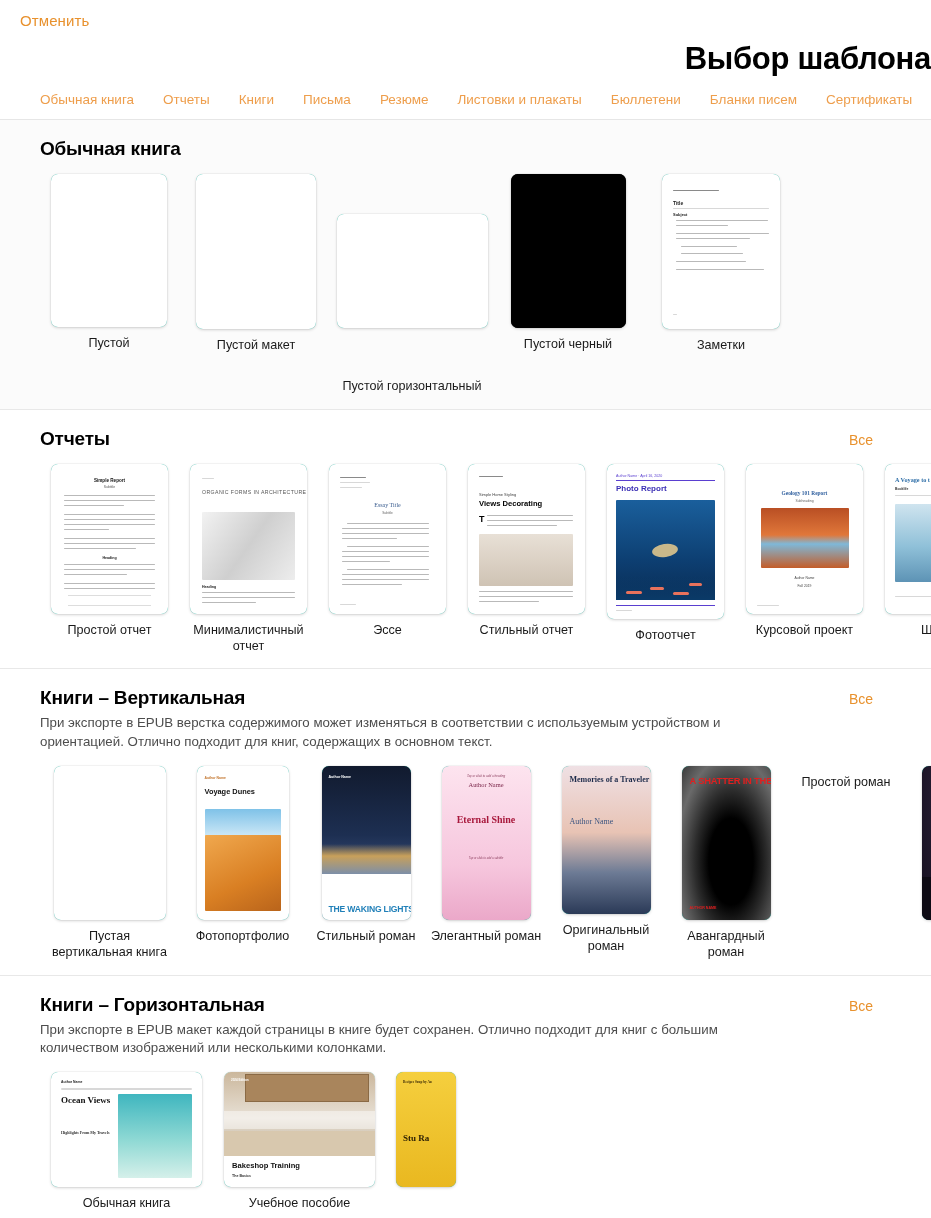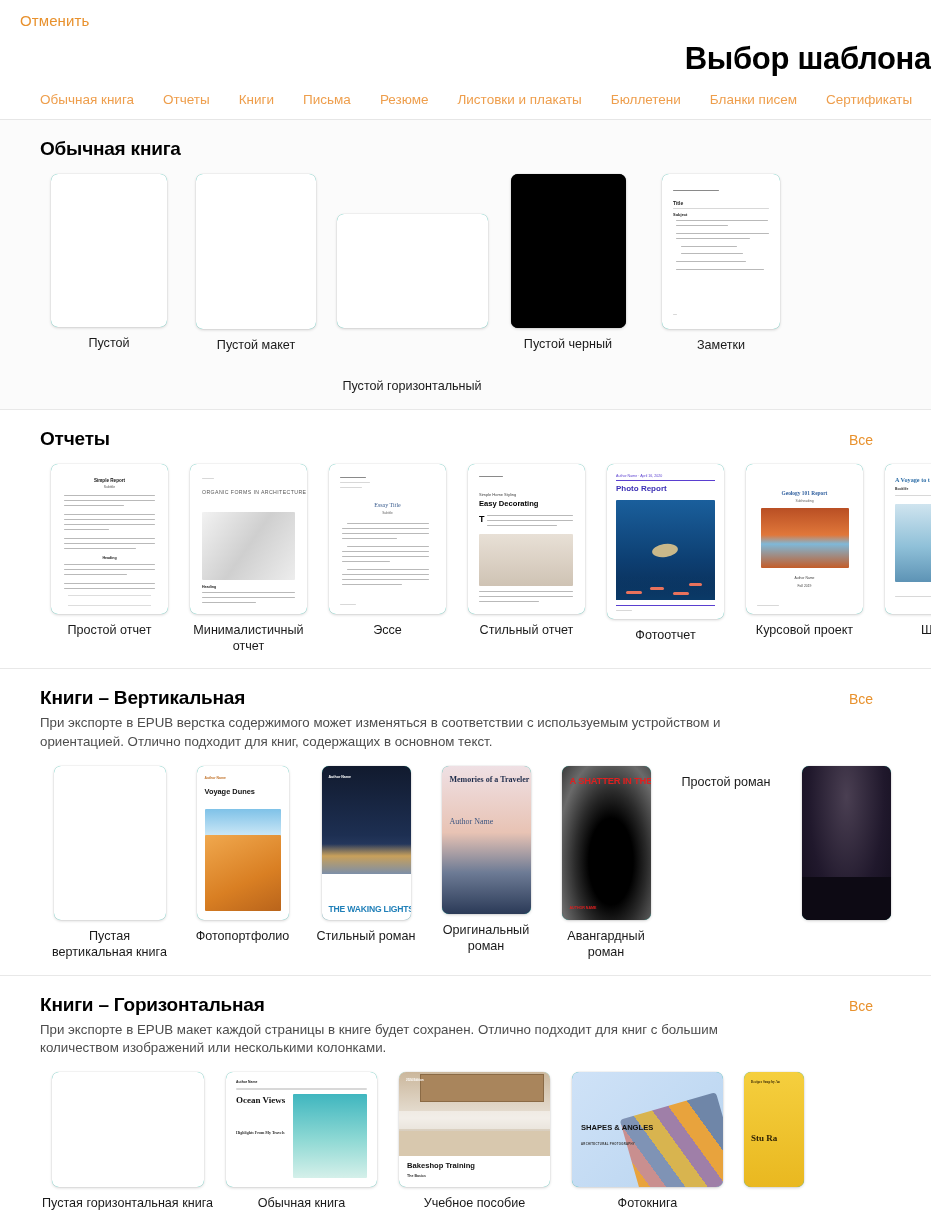--- a/index.html
+++ b/index.html
@@ -244,21 +244,21 @@
           </div>
         </div>
         <div class="caption">Эссе</div>
       </div>
 
       <div class="cell" style="width:139px">
         <div class="thumb" style="width:117px;height:150px">
           <div class="doc">
             <div class="ln d" style="left:11px;top:12px;width:24px"></div>
             <div class="blk" style="left:11px;top:28px;font-size:4px;color:#444">Simple Home Styling</div>
-            <div class="blk" style="left:11px;top:35px;font-size:7.6px;font-weight:700;color:#000">Easy Decorating</div>
+            <div class="blk" style="left:11px;top:35px;font-size:7.6px;font-weight:700;color:#000">Views Decorating</div>
             <div class="blk" style="left:11px;top:50px;font-size:9px;font-weight:700;color:#000">T</div>
             <div class="ln" style="left:19px;top:51px;width:86px"></div>
             <div class="ln" style="left:19px;top:56px;width:86px"></div>
             <div class="ln" style="left:19px;top:61px;width:70px"></div>
             <div class="img room" style="left:11px;top:70px;width:94px;height:52px"></div>
             <div class="ln" style="left:11px;top:127px;width:94px"></div>
             <div class="ln" style="left:11px;top:132px;width:94px"></div>
             <div class="ln" style="left:11px;top:137px;width:60px"></div>
           </div>
         </div>
@@ -348,20 +348,31 @@
           <div class="doc night">
             <div class="blk" style="left:7px;top:9px;font-size:3.6px;font-weight:700;color:#fff">Author Name</div>
             <div style="position:absolute;left:0;bottom:46px;width:100%;height:30px;background:linear-gradient(transparent,#c8a05a 40%,#7d8fa8)"></div>
             <div style="position:absolute;left:0;bottom:0;width:100%;height:46px;background:#fff"></div>
             <div class="blk" style="left:7px;bottom:6px;font-size:8.6px;font-weight:700;color:#1f7fb8;line-height:1.02;letter-spacing:-.2px">THE WAKING LIGHTS</div>
           </div>
         </div>
         <div class="caption">Стильный роман</div>
       </div>
 
+      <div class="cell" style="width:120px">
+        <div class="thumb" style="width:89px;height:154px">
+          <div class="doc pink">
+            <div class="blk" style="left:0;right:0;top:8px;text-align:center;font-size:3px;font-style:italic;color:#8d4060">Tap or click to add a heading</div>
+            <div class="blk" style="left:0;right:0;top:15px;text-align:center;font-size:6.4px;font-family:'Liberation Serif',serif;color:#7e2b4e">Author Name</div>
+            <div class="blk" style="left:0;right:0;top:48px;text-align:center;font-size:10px;font-weight:700;font-family:'Liberation Serif',serif;color:#a8183c;line-height:1.15">Eternal Shine</div>
+            <div class="blk" style="left:0;right:0;top:90px;text-align:center;font-size:2.8px;font-style:italic;color:#8d4060">Tap or click to add a subtitle</div>
+          </div>
+        </div>
+        <div class="caption">Элегантный роман</div>
+      </div>
 
       <div class="cell" style="width:120px">
         <div class="thumb" style="width:89px;height:148px">
           <div class="doc peach">
             <div class="blk" style="left:8px;top:10px;right:6px;font-size:8px;font-weight:700;font-family:'Liberation Serif',serif;color:#1d2b4a;line-height:1.1">Memories of a Traveler</div>
             <div class="blk" style="left:8px;top:52px;font-size:8px;font-family:'Liberation Serif',serif;color:#3c5580;line-height:1.12">Author Name</div>
           </div>
         </div>
         <div class="caption" style="width:104px">Оригинальный роман</div>
       </div>
@@ -393,26 +404,20 @@
   </div>
 
   <div class="section">
     <div class="sec-head">
       <span class="sec-title">Книги – Горизонтальная</span>
       <span class="sec-all">Все</span>
     </div>
     <div class="sec-desc">При экспорте в EPUB макет каждой страницы в книге будет сохранен. Отлично подходит для книг с большим количеством изображений или несколькими колонками.</div>
     <div class="row">
 
-      <div class="cell" style="width:175px">
-        <div class="thumb" style="width:152px;height:115px">
-            <div class="doc"></div>
-          </div>
-        <div class="caption">Пустая горизонтальная книга</div>
-      </div>
 
       <div class="cell" style="width:173px">
         <div class="thumb" style="width:151px;height:115px">
           <div class="doc">
             <div class="blk" style="left:10px;top:8px;font-size:3.4px;font-weight:700;color:#222">Author Name</div>
             <div class="ln f" style="left:10px;top:16px;width:131px"></div>
             <div class="blk" style="left:10px;top:23px;font-size:9px;font-family:'Liberation Serif',serif;font-weight:700;color:#111;line-height:1.12">Ocean Views</div>
             <div class="blk" style="left:10px;top:58px;font-size:4px;font-weight:700;font-family:'Liberation Serif',serif;color:#333;line-height:1.5">Highlights From My Travels</div>
             <div class="img ocean" style="left:67px;top:22px;width:74px;height:84px"></div>
           </div>
@@ -430,32 +435,20 @@
               <div style="position:absolute;left:0;bottom:0;width:100%;height:30%;background:#d8c8ae"></div>
             </div>
             <div class="blk" style="left:8px;top:89px;font-size:7.6px;font-weight:700;color:#111">Bakeshop Training</div>
             <div class="blk" style="left:8px;top:102px;font-size:3.6px;font-weight:700;color:#333">The Basics</div>
             <div class="blk" style="left:7px;top:6px;font-size:3px;font-weight:700;color:#fff">2024 Edition</div>
           </div>
         </div>
         <div class="caption">Учебное пособие</div>
       </div>
 
-      <div class="cell" style="width:173px">
-        <div class="thumb" style="width:151px;height:115px">
-          <div class="doc shapes">
-            <div style="position:absolute;right:-6%;top:28%;width:66%;height:90%;background:
-                 linear-gradient(70deg,#e8a33d 0 16%,#c98f8f 16% 26%,#7f93b5 26% 38%,#d8b44f 38% 52%,#9f7fa8 52% 64%,#e8a33d 64% 78%,#6f86a8 78% 100%);
-                 transform:rotate(-16deg);border-radius:4px"></div>
-            <div class="blk" style="left:9px;top:52px;font-size:7.6px;font-weight:700;color:#111;line-height:1.05">SHAPES &amp; ANGLES</div>
-            <div class="blk" style="left:9px;top:70px;font-size:2.8px;font-weight:700;color:#333;letter-spacing:.3px">ARCHITECTURAL PHOTOGRAPHY</div>
-          </div>
-        </div>
-        <div class="caption">Фотокнига</div>
-      </div>
 
       <div class="cell" style="width:80px">
         <div class="thumb" style="width:60px;height:115px">
           <div class="doc yellow">
             <div class="blk" style="left:7px;top:8px;font-size:3.4px;font-weight:700;font-family:'Liberation Serif',serif;color:#3a2a06;line-height:1.35">Recipes Soup by Au</div>
             <div class="blk" style="left:7px;top:62px;font-size:9px;font-weight:700;font-family:'Liberation Serif',serif;color:#2b1f04;line-height:1.08">Stu Ra</div>
           </div>
         </div>
         <div class="caption"></div>
       </div>

